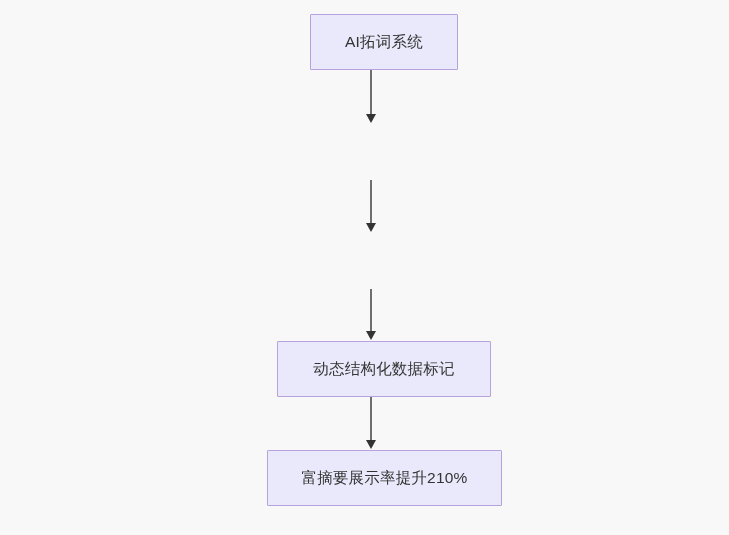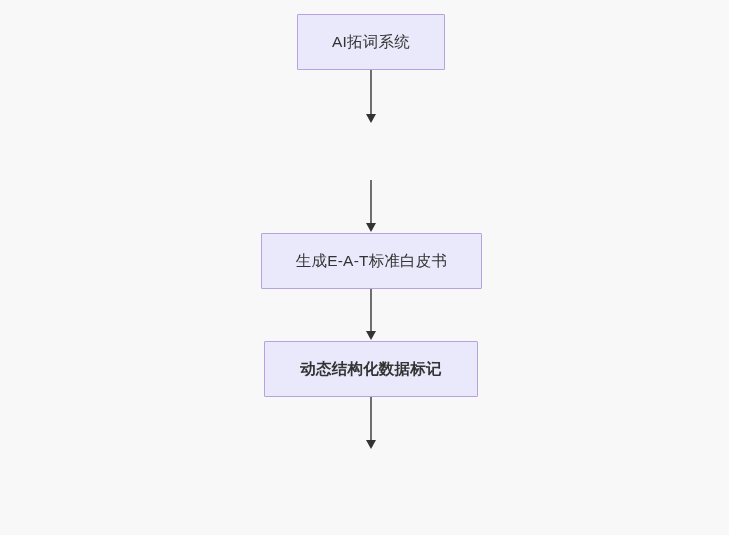--- a/index.html
+++ b/index.html
@@ -21,20 +21,21 @@
   .node {
     position: absolute;
     box-sizing: border-box;
     background: #e9e9fb;
     border: 1.4px solid #b8a2dd;
     border-radius: 1px;
     display: flex;
     align-items: center;
     justify-content: center;
     height: 56px;
+    margin-left: 13px;
   }
   .node-label {
     font-size: 15.5px;
     color: #333333;
     line-height: 1;
     letter-spacing: 0.2px;
     white-space: nowrap;
   }
   .edge {
     position: absolute;
@@ -47,21 +48,21 @@
     height: 0;
     border-left: 5.5px solid transparent;
     border-right: 5.5px solid transparent;
     border-top: 9px solid #333333;
   }
 
   
   #node-1 { left: 297px; top: 14px;  width: 148px; }
   #node-2 { left: 276px; top: 124px; width: 190px; }
   #node-3 { left: 261px; top: 233px; width: 221px; }
-  #node-4 { left: 264px; top: 341px; width: 214px; font-weight: bold; }
+  #node-4 { left: 264px; top: 341px; width: 214px; }
   #node-5 { left: 254px; top: 450px; width: 235px; }
 
   
   #edge-1 { left: 370px; top: 70px;  height: 45px; }
   #edge-2 { left: 370px; top: 180px; height: 44px; }
   #edge-3 { left: 370px; top: 289px; height: 43px; }
   #edge-4 { left: 370px; top: 397px; height: 44px; }
 
   #arrow-1 { left: 365.5px; top: 114px; }
   #arrow-2 { left: 365.5px; top: 223px; }
@@ -77,28 +78,28 @@
     <span class="node-label">AI拓词系统</span>
   </div>
 
   <div class="edge" id="edge-1"></div>
   <div class="arrowhead" id="arrow-1"></div>
 
 
   <div class="edge" id="edge-2"></div>
   <div class="arrowhead" id="arrow-2"></div>
 
-  <div class="node" id="node-3">
-    <span class="node-label">生成E-A-T标准白皮书</span>
-  </div>
 
   <div class="edge" id="edge-3"></div>
   <div class="arrowhead" id="arrow-3"></div>
 
   <div class="node" id="node-4">
     <span class="node-label">动态结构化数据标记</span>
   </div>
 
   <div class="edge" id="edge-4"></div>
   <div class="arrowhead" id="arrow-4"></div>
 
+  <div class="node" id="node-5">
+    <span class="node-label">富摘要展示率提升210%</span>
+  </div>
 
 </div>
 
 </body></html>

